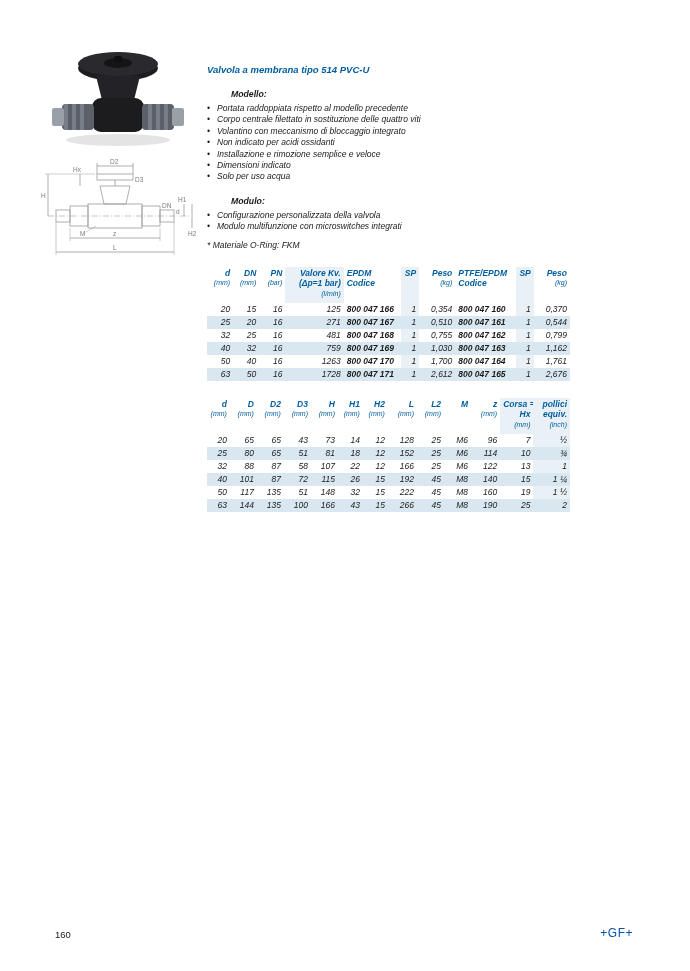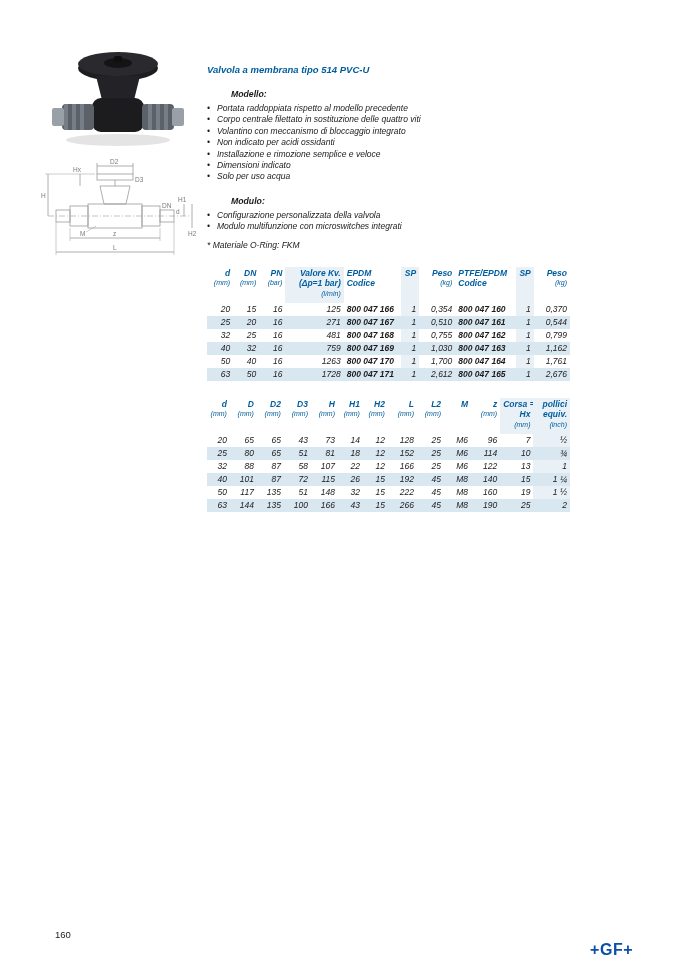--- a/index.html
+++ b/index.html
@@ -37,21 +37,21 @@
   .hs{color:var(--blue);font-size:7px;line-height:9px;font-weight:normal;}
   tr.stripe td{background:var(--stripe);}
   th.shade,td.shade{background:var(--shade);text-align:right;}
   th.hshade{background:var(--shade);}
   tr.stripe td.shade{background:var(--stripe);}
   td.bold{font-weight:bold;}
   th.al,td.al{text-align:left;}
 
   
   .page-num{position:absolute;left:55px;top:929px;font-size:9.5px;}
-  .logo{position:absolute;right:57px;top:926px;color:var(--logo-blue);font-weight:bold;font-size:16px;letter-spacing:0.5px;margin-top:15px;}
+  .logo{position:absolute;right:57px;top:926px;color:var(--logo-blue);font-weight:normal;font-size:12px;letter-spacing:0.5px;}
 </style>
 </head>
 <body>
 
 <div class="page">
 
   <svg class="photo" width="140" height="102" viewBox="0 0 140 102">
 
     <ellipse cx="70" cy="20" rx="40" ry="13" fill="#1d1d20"></ellipse>
     <ellipse cx="70" cy="16" rx="40" ry="12" fill="#2a2a2e"></ellipse>

